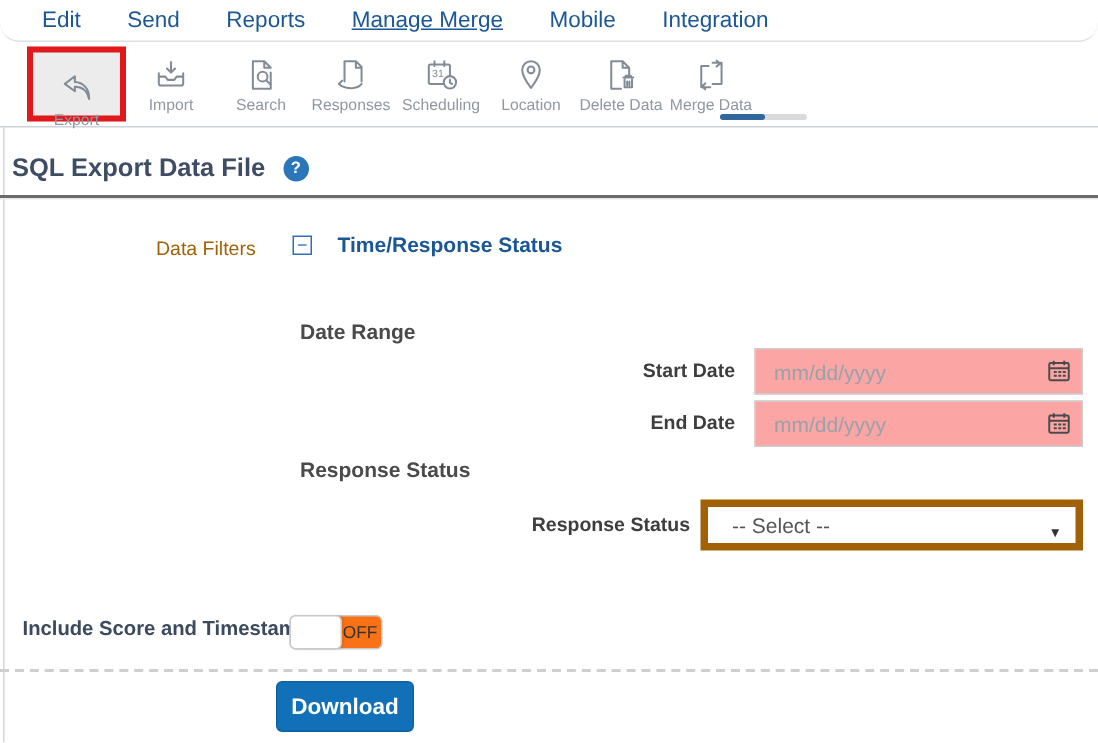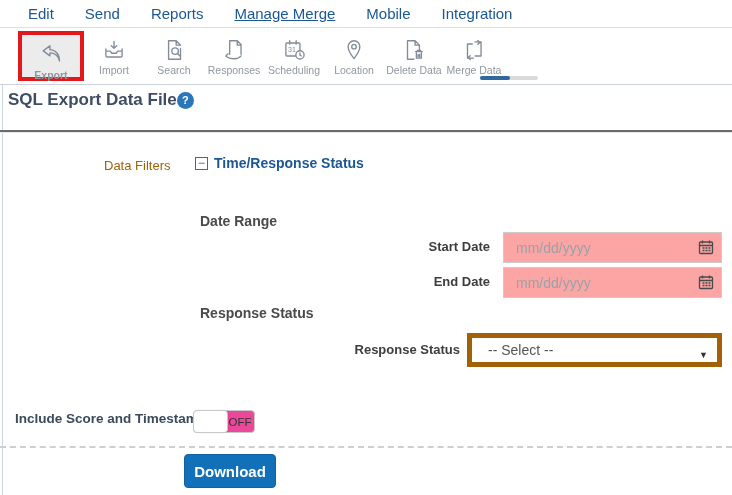--- a/index.html
+++ b/index.html
@@ -5,46 +5,46 @@
   * { margin:0; padding:0; box-sizing:border-box; }
   html,body { background:#fff; }
   body { font-family:"Liberation Sans", sans-serif; }
   #page { position:relative; width:732px; height:495px; background:#fff; overflow:hidden; }
 
   
   .left-edge { position:absolute; left:2px; top:28px; bottom:0; width:0; border-left:1px solid #ccd7e4; }
 
   
   .navbar { position:absolute; left:0; top:0; width:732px; height:28px; background:#fff;
-            border-bottom:1px solid #dcdfe4; display:flex; align-items:center; padding-left:28px; gap:31px; }
+            border-bottom:1px solid #dcdfe4; display:flex; align-items:center; padding-left:28px; gap:31px;border-radius:13px; }
   .nav-item { position:relative; font-size:15px; font-weight:500; color:#1b5795; cursor:pointer; white-space:nowrap; line-height:20px; }
   .nav-item.active { text-decoration:underline; }
   .nav-item.active::after { content:""; position:absolute; left:-2px; right:-2px; bottom:-7px; height:3px; background:#e01b1b; }
 
   
   .toolbar { position:absolute; left:0; top:28px; width:732px; height:57px; background:#fff;
              border-bottom:1px solid #cdd2d8; display:flex; align-items:flex-start; padding:3px 0 0 18px; }
   .tool-item { width:60px; height:49px; margin-top:2px; display:flex; flex-direction:column; align-items:center;
                justify-content:flex-start; cursor:pointer; padding-top:3px; }
   .tool-item .ticon { height:27px; display:flex; align-items:center; justify-content:center; }
   .tool-item .tlabel { font-size:10.5px; color:#9097a0; margin-top:1px; white-space:nowrap; }
-  .tool-item.selected { background:#ececec; border:4px solid #e2191c; width:66px; height:50px; margin-top:0; padding-top:7px;font-weight:bold; }
+  .tool-item.selected { background:#ececec; border:4px solid #e2191c; width:66px; height:50px; margin-top:0; padding-top:12px; }
   .tool-item svg { stroke:#828c98; fill:none; stroke-width:1.25; stroke-linecap:round; stroke-linejoin:round; }
   .tool-scroll { position:absolute; left:480px; top:76px; width:58px; height:4px; background:#dadada; border-radius:2px; }
   .tool-scroll .thumb { position:absolute; left:0; top:0; width:30px; height:4px; background:#30689d; border-radius:2px; }
 
   
-  .page-title { position:absolute; left:8px; top:90px; font-size:17px; font-weight:bold; color:#3e4d63; display:flex; align-items:center; gap:0; }
+  .page-title { position:absolute; left:8px; top:102px; font-size:17px; font-weight:bold; color:#3e4d63; display:flex; align-items:center; gap:12px; }
   .help-icon { width:17px; height:17px; border-radius:50%; background:#2a76b8; color:#fff; font-size:11px; font-weight:bold;
                display:inline-flex; align-items:center; justify-content:center; cursor:pointer; }
   .title-divider { position:absolute; left:0; top:130px; width:732px; height:2px; background:#6b6b6b; box-shadow:0 1px 0 #e8e8e8; }
 
   
   .lbl-datafilters { position:absolute; left:104px; top:158px; font-size:13px; font-weight:normal; color:#a16207; }
-  .filter-link { position:absolute; left:195px; top:155px; display:flex; align-items:center; gap:6px; cursor:pointer; }
+  .filter-link { position:absolute; left:195px; top:155px; display:flex; align-items:center; gap:17px; cursor:pointer; }
   .collapse-icon { width:13px; height:13px; border:1px solid #2f6db5; color:#2f6db5; font-size:12px; line-height:10px;
                    text-align:center; display:inline-block; }
   .collapse-icon::before { content:"\2212"; }
   .filter-link .flabel { font-size:14px; font-weight:bold; color:#1b5795; }
 
   .sec-heading { position:absolute; font-size:14px; font-weight:bold; color:#4a4a4a; }
   .field-label { position:absolute; font-size:13px; font-weight:bold; color:#3d3d3d; text-align:right; width:110px; }
 
   .date-input-wrap { position:absolute; width:219px; height:31px; }
   .date-input { width:100%; height:100%; border:1px solid #ccc; padding:0 30px 0 12px; font-family:"Liberation Sans",sans-serif;
@@ -53,21 +53,21 @@
   .cal-icon { position:absolute; right:8px; top:7px; width:16px; height:16px; cursor:pointer; }
   .cal-icon svg { stroke:#4a4a4a; fill:none; stroke-width:1.3; }
 
   .select-box { position:absolute; left:467px; top:333px; width:255px; height:34px; border:5px solid #a16207;
                 background:#fff; display:flex; align-items:center; padding-left:16px; cursor:pointer; }
   .select-box .sel-text { font-size:14px; color:#555; }
   .select-caret { position:absolute; right:9px; top:12px; font-size:9px; color:#333; }
   .select-caret::before { content:"\25BC"; }
 
   .include-label { position:absolute; left:15px; top:411px; font-size:13.5px; font-weight:bold; color:#3c4a5e; }
-  .toggle { position:absolute; left:193px; top:410px; width:62px; height:23px; background:#ec4899; border:1px solid #c9c9c9;
+  .toggle { position:absolute; left:193px; top:410px; width:62px; height:23px; background:#f97316; border:1px solid #c9c9c9;
             border-radius:4px; cursor:pointer; }
   .toggle .knob { position:absolute; left:-1px; top:-1px; width:35px; height:23px; background:#fff; border:1px solid #c9c9c9;
                   border-radius:4px; box-shadow:1px 0 2px rgba(0,0,0,0.08); }
   .toggle .state { position:absolute; right:0; top:0; width:28px; height:21px; display:flex; align-items:center;
                    justify-content:center; font-size:11.5px; color:#333; }
 
   .dashed-divider { position:absolute; left:0; top:446px; width:732px; height:0; border-top:2px dashed #cfcfcf; }
 
   .download-btn { position:absolute; left:184px; top:454px; width:92px; height:34px; background:#1170b8; border:1px solid #0e62a0;
                   border-radius:4px; color:#fff; font-family:"Liberation Sans",sans-serif; font-size:15px; font-weight:bold;

